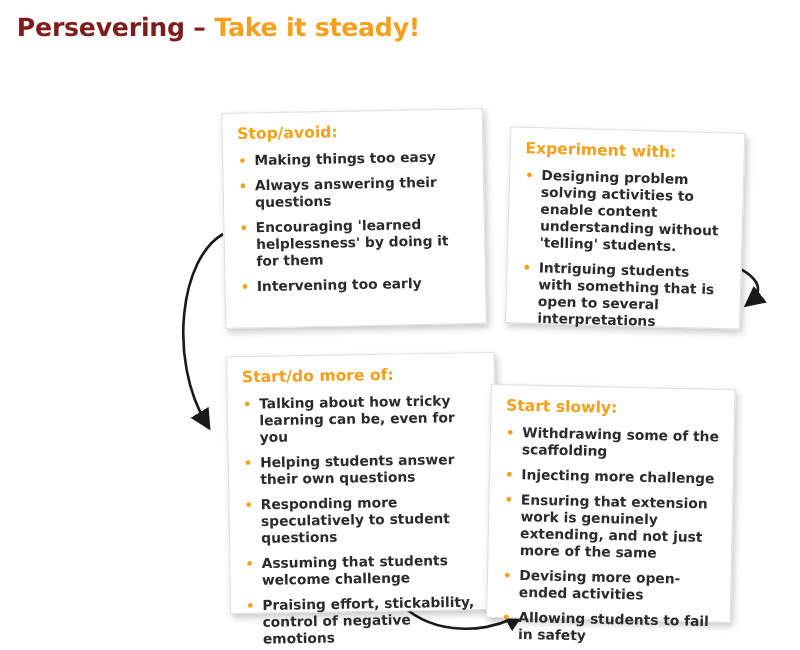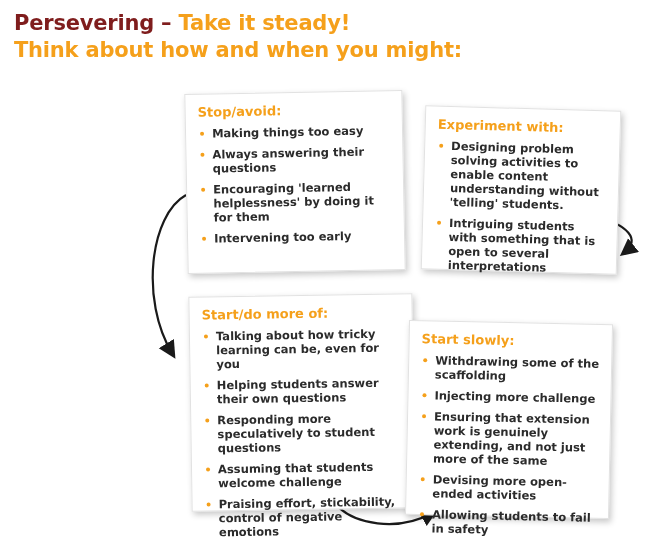--- a/index.html
+++ b/index.html
@@ -23,21 +23,21 @@
     width: 640px;
   }
   .head-line {
     font-weight: bold;
     font-size: 21px;
     letter-spacing: -0.2px;
     line-height: 27px;
     white-space: nowrap;
   }
   .head-dark { color: #7f1d1d; }
-  .head-orange { color: #F5A01B; }
+  .head-orange { color: #F5A01B; margin-top: 14px; }
 
   
   .card {
     position: absolute;
     background: #ffffff;
     border: 1px solid #e2e2e2;
     box-shadow: 2px 3px 6px rgba(0,0,0,0.22);
     box-sizing: border-box;
   }
   .card-inner {
@@ -102,21 +102,20 @@
     pointer-events: none;
   }
 </style>
 </head>
 <body>
 
 <div id="heading">
   <div class="head-line">
     <span class="head-dark">Persevering – </span><span class="head-orange">Take it steady!</span>
   </div>
-  <div class="head-line head-orange">Think about how and when you might:</div>
 </div>
 
 <svg id="arrows" viewBox="0 0 667 542">
   <defs>
     <marker id="ah" markerWidth="9" markerHeight="9" refX="5" refY="4" orient="auto">
       <path d="M0,0 L8,4 L0,8 z" fill="#1a1a1a"></path>
     </marker>
   </defs>
 
   <path d="M186,195 C150,215 140,300 172,353" fill="none" stroke="#1a1a1a" stroke-width="2.2" marker-end="url(#ah)"></path>

